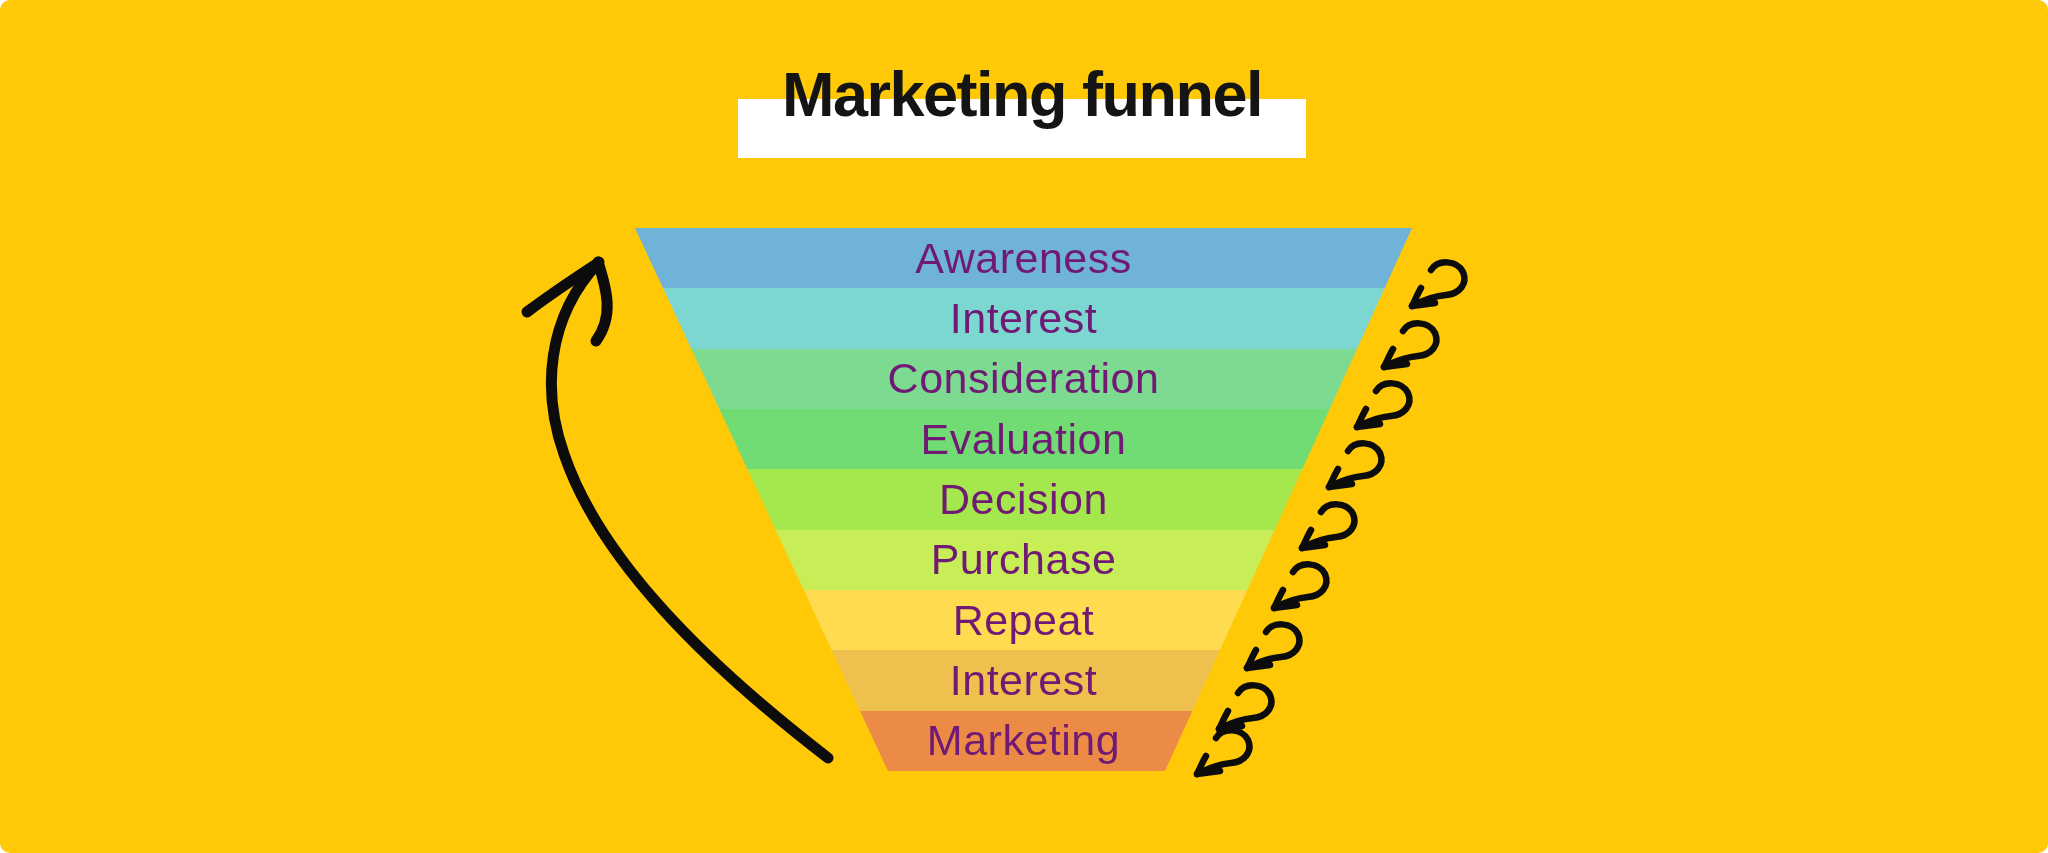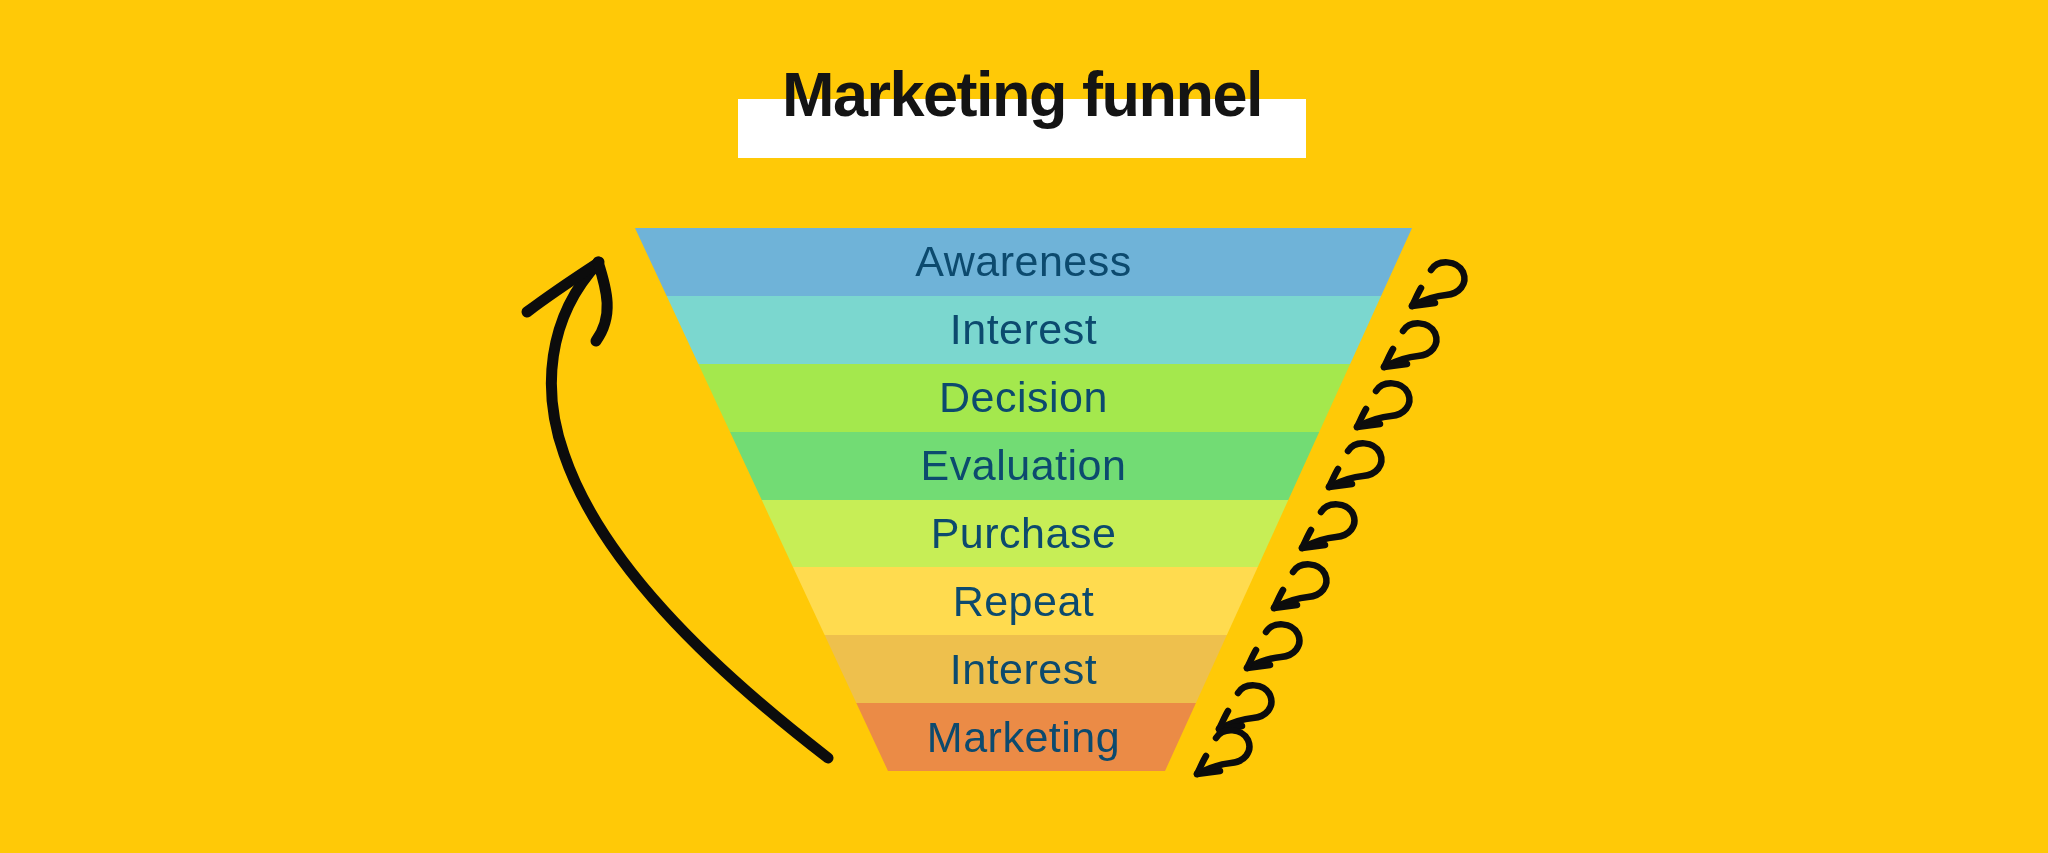--- a/index.html
+++ b/index.html
@@ -61,37 +61,40 @@
     left: 0;
     top: 0;
     width: 2048px;
     height: 853px;
     pointer-events: none;
   }
 </style>
 </head>
 <body>
 
-<div class="canvas" style="background: rgb(255, 201, 7);">
+<div class="canvas" style="background: rgb(255, 201, 7); border-radius: 10px;">
 
   <div class="title-bar" style="background: rgb(255, 255, 255);"></div>
   <h1 class="title-text" style="color: rgb(20, 20, 20);">Marketing funnel</h1>
 
-  <div class="funnel" style="color: #0c4a6e;">
+  <div class="funnel" style="color: #701a75;">
     <div class="band" style="background: rgb(111, 179, 216);">
       <span class="band-label">Awareness</span>
     </div>
     <div class="band" style="background: rgb(123, 215, 207);">
       <span class="band-label">Interest</span>
     </div>
-    <div class="band" style="background: rgb(164, 232, 77);">
-      <span class="band-label">Decision</span>
+    <div class="band" style="background: rgb(124, 219, 144);">
+      <span class="band-label">Consideration</span>
     </div>
     <div class="band" style="background: rgb(114, 220, 116);">
       <span class="band-label">Evaluation</span>
+    </div>
+    <div class="band" style="background: rgb(164, 232, 77);">
+      <span class="band-label">Decision</span>
     </div>
     <div class="band" style="background: rgb(199, 238, 86); justify-content: center;">
       <span class="band-label">Purchase</span>
     </div>
     <div class="band" style="background: rgb(255, 219, 79);">
       <span class="band-label">Repeat</span>
     </div>
     <div class="band" style="background: rgb(238, 192, 77);">
       <span class="band-label">Interest</span>
     </div>

